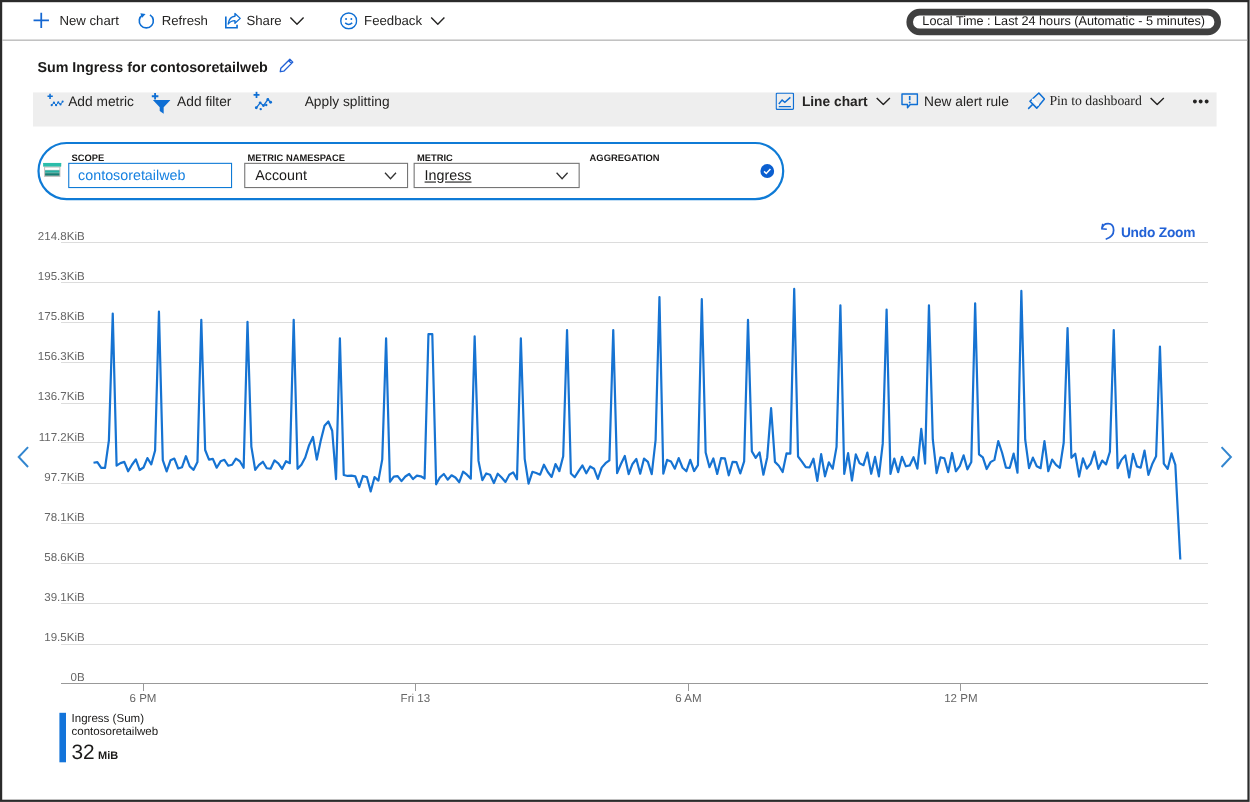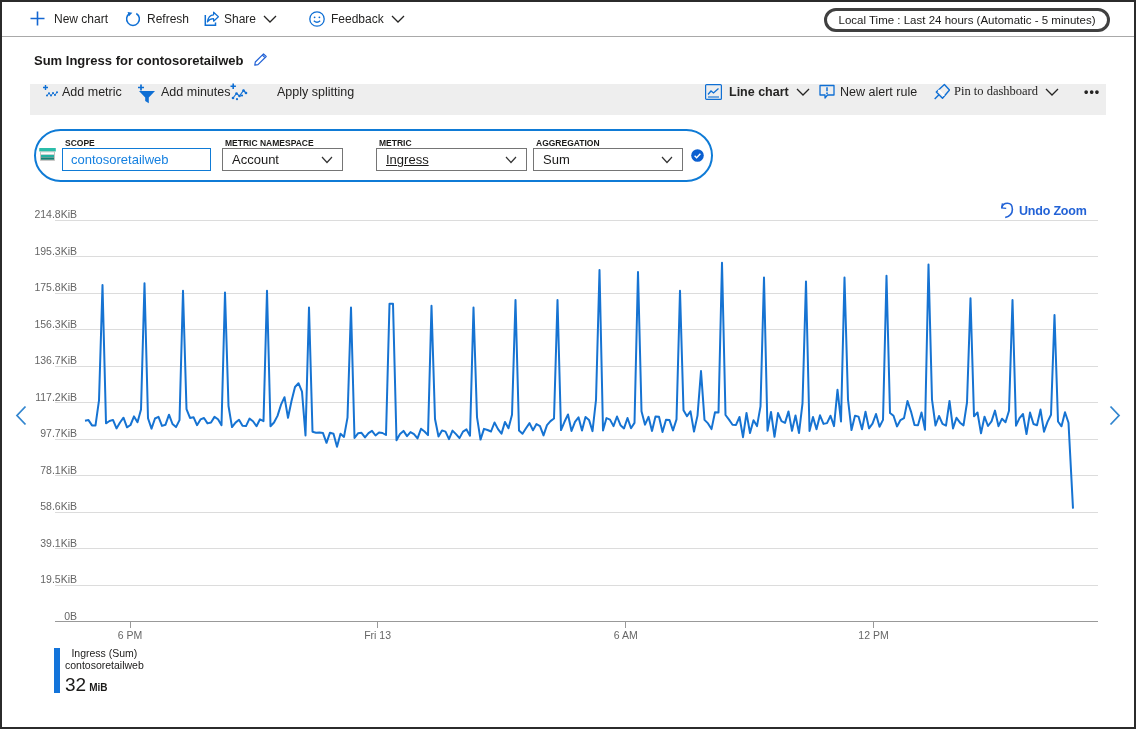--- a/index.html
+++ b/index.html
@@ -1,24 +1,24 @@
 <!DOCTYPE html>
 <html><head><meta charset="utf-8">
 <style>
 * { margin:0; padding:0; box-sizing:border-box; }
 html,body { width:1136px; height:729px; background:#fff; font-family:"Liberation Sans",sans-serif; overflow:hidden; }
 #page { position:absolute; left:0; top:0; width:1136px; height:729px; border:2px solid #2b2b2b; background:#fff; }
-#inner { position:absolute; left:-2px; top:-2px; width:1136px; height:729px;text-align:center; }
+#inner { position:absolute; left:-2px; top:-2px; width:1136px; height:729px; }
 .abs { position:absolute; }
 
 #topbar { position:absolute; left:2px; top:0; width:1132px; height:37px; border-bottom:1px solid #a9a9a9; }
 .cmd { position:absolute; top:0; height:37px; display:flex; align-items:center; font-size:12px; color:#252423; }
 .cmd svg { display:block; }
 .chev { margin-left:7px; }
-#timepill { position:absolute; left:824px; top:8px; width:286px; height:24px; border:3px solid #404040; border-radius:12px; font-size:11.5px; color:#1b1a19; display:flex; align-items:center; justify-content:center; }
+#timepill { position:absolute; left:824px; top:8px; width:286px; height:24px; border:6px solid #404040; border-radius:12px; font-size:11.5px; color:#1b1a19; display:flex; align-items:center; justify-content:center; }
 #title { position:absolute; left:34px; top:52px; font-size:13px; font-weight:700; color:#1b1a19; }
 
 #toolbar { position:absolute; left:30px; top:84px; width:1076px; height:31px; background:#eee; }
 .tb { position:absolute; top:84px; height:15px; display:flex; align-items:center; font-size:12.5px; color:#252423; }
 
 #scopepill { position:absolute; left:34px; top:129px; width:679px; height:53px; border:2px solid #0f7bd6; border-radius:27px; }
 .flab { position:absolute; font-size:8.5px; font-weight:700; color:#1b1a19; letter-spacing:0; }
 .dd { position:absolute; height:23px; border:1px solid #757575; background:#fff; font-size:13px; color:#1b1a19; display:flex; align-items:center; padding-left:9px; }
 .dd .dchev { position:absolute; right:9px; top:7px; }
 .ylab { font-size:10.5px; fill:#666; }
@@ -90,21 +90,21 @@
           <circle cx="12" cy="9.9" r="1" fill="#0f6fd4"></circle>
           <circle cx="14" cy="7.3" r="1" fill="#0f6fd4"></circle>
         </svg>
   <span style="margin-left:4px;">Add metric</span>
 </div>
 <div class="tb" style="left:137px;">
   <svg width="18" height="20" viewBox="0 0 18 20" style="margin-top:4px;">
           <path d="M4 0.5 V6.5 M1 3.5 H7" stroke="#0f6fd4" stroke-width="1.7"></path>
           <path d="M2 7 H18 L11.8 13.6 V19.3 L8.2 16.9 V13.6 Z" fill="#0f6fd4"></path>
         </svg>
-  <span style="margin-left:6px;">Add minutes</span>
+  <span style="margin-left:6px;">Add filter</span>
 </div>
 <div class="tb" style="left:230px;gap:25px;">
   <svg width="18" height="18" viewBox="0 0 18 18">
           <path d="M3.2 0.5 V6 M0.5 3.2 H5.9" stroke="#0f6fd4" stroke-width="1.6"></path>
           <path d="M3 15 L6.5 10.5 L9.5 13 L13.5 7.5 L16 10" stroke="#0f6fd4" stroke-width="1.2" fill="none"></path>
           <circle cx="3" cy="15" r="1.3" fill="#0f6fd4"></circle>
           <circle cx="6.5" cy="10.5" r="1.3" fill="#0f6fd4"></circle>
           <circle cx="9.5" cy="13" r="1.3" fill="#0f6fd4"></circle>
           <circle cx="13.5" cy="7.5" r="1.3" fill="#0f6fd4"></circle>
           <circle cx="16" cy="10" r="1.3" fill="#0f6fd4"></circle>
@@ -149,31 +149,28 @@
 <svg class="abs" style="left:39px; top:148px;" width="17" height="13" viewBox="0 0 17 13">
         <rect x="0.2" y="0" width="16.6" height="3.5" rx="0.5" fill="#2bbdaa"></rect>
         <rect x="1.1" y="3.5" width="14.8" height="9.3" fill="#bfbdbb"></rect>
         <rect x="2" y="4.3" width="13" height="2.1" fill="#ffffff"></rect>
         <rect x="2" y="6.9" width="13" height="2.1" fill="#25b1a2"></rect>
         <rect x="2" y="9.5" width="13" height="2.1" fill="#157f74"></rect>
       </svg>
 <div class="flab" style="left:65px; top:138px;">SCOPE</div>
 <div class="abs" style="left:62px; top:148px; width:149px; height:23px; border:1.5px solid #0f7bd6; display:flex; align-items:center; padding-left:8px; font-size:13px; color:#1580e0;">contosoretailweb</div>
 <div class="flab" style="left:225px; top:138px;">METRIC NAMESPACE</div>
-<div class="dd" style="left:222px; top:148px; width:121px;">Account<svg class="dchev" width="12" height="8" viewBox="0 0 12 8">
+<div class="dd" style="left:222px; top:148px; width:149px;">Account<svg class="dchev" width="12" height="8" viewBox="0 0 12 8">
           <path d="M1 1 L6 6.5 L11 1" stroke="#333" stroke-width="1.2" fill="none"></path>
         </svg></div>
 <div class="flab" style="left:379px; top:138px;">METRIC</div>
 <div class="dd" style="left:376px; top:148px; width:151px;text-decoration:underline;">Ingress<svg class="dchev" width="12" height="8" viewBox="0 0 12 8">
           <path d="M1 1 L6 6.5 L11 1" stroke="#333" stroke-width="1.2" fill="none"></path>
         </svg></div>
 <div class="flab" style="left:536px; top:138px;">AGGREGATION</div>
-<div class="dd" style="left:533px; top:148px; width:150px;">Sum<svg class="dchev" width="12" height="8" viewBox="0 0 12 8">
-          <path d="M1 1 L6 6.5 L11 1" stroke="#333" stroke-width="1.2" fill="none"></path>
-        </svg></div>
 <svg class="abs" style="left:691px; top:149px;" width="13" height="13" viewBox="0 0 13 13">
         <circle cx="6.5" cy="6.5" r="6.3" fill="#0b5fd0"></circle>
         <path d="M3.6 6.8 L5.6 8.7 L9.4 4.7" stroke="#fff" stroke-width="1.4" fill="none"></path>
       </svg>
 
 <svg class="abs" style="left:999px; top:201px;" width="16" height="18" viewBox="0 0 16 18">
         <path d="M2.8 6.8 Q3.6 2.2 8.4 2.2 Q13.4 2.2 13.4 8.4 Q13.4 14.4 6.2 16.5" stroke="#2262d6" stroke-width="1.6" fill="none"></path>
         <path d="M3.4 2.4 L2.7 7.0 L7.2 7.4" stroke="#2262d6" stroke-width="1.3" fill="none"></path>
       </svg>
 <div id="undo">Undo Zoom</div>

